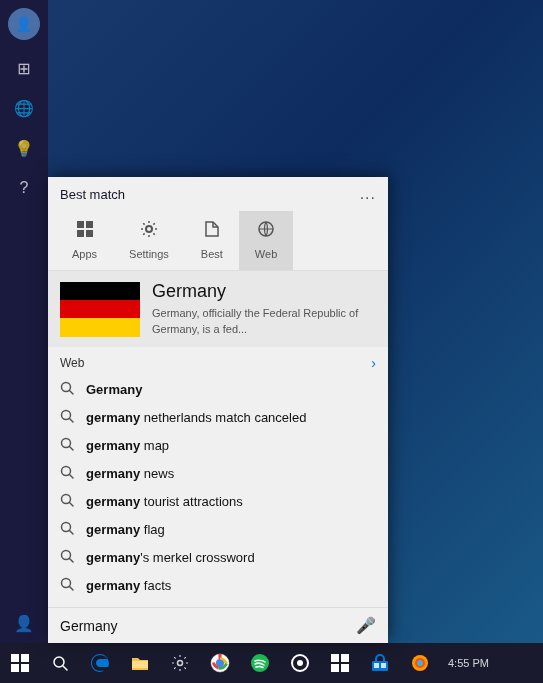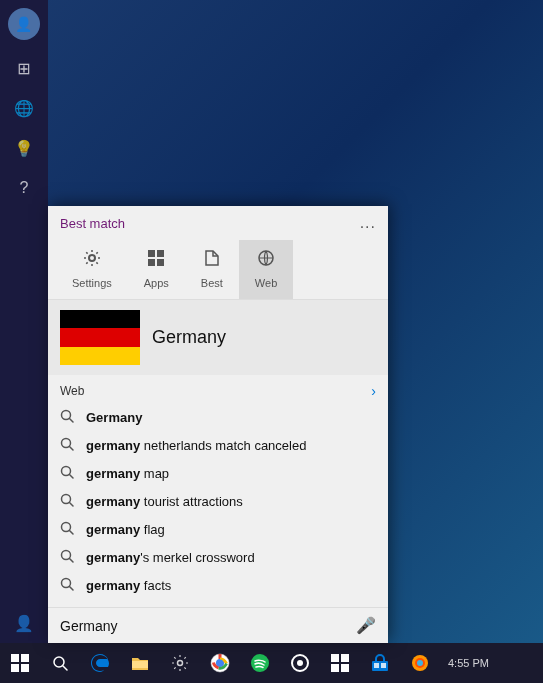--- a/index.html
+++ b/index.html
@@ -105,21 +105,21 @@
       display: flex;
       align-items: center;
       justify-content: space-between;
       padding: 8px 12px;
       background: #f0f0f0;
     }
 
     .menu-top-title {
       font-size: 13px;
       font-weight: 400;
-      color: #701a75;
+      color: #0f172a;
     }
 
     .menu-top-dots {
       font-size: 16px;
       color: #555;
       cursor: pointer;
       letter-spacing: 1px;
     }
 
     
@@ -298,41 +298,41 @@
 <div class="start-menu">
 
   <div class="menu-top">
     <span class="menu-top-title">Best match</span>
     <span class="menu-top-dots">...</span>
   </div>
 
   <div class="menu-tabs">
     <div class="menu-tab">
       <span class="tab-icon">
-        <svg width="20" height="20" viewBox="0 0 20 20" fill="#555">
-          <circle cx="10" cy="10" r="3" fill="none" stroke="#555" stroke-width="2"></circle>
-          <path d="M10 2v2M10 16v2M2 10h2M16 10h2M4.22 4.22l1.42 1.42M14.36 14.36l1.42 1.42M4.22 15.78l1.42-1.42M14.36 5.64l1.42-1.42" stroke="#555" stroke-width="1.5"></path>
-        </svg>
-      </span>
-      <span>Settings</span>
-    </div>
-    <div class="menu-tab">
-      <span class="tab-icon">
         <svg width="20" height="20" viewBox="0 0 20 20" fill="none">
           <rect x="2" y="2" width="7" height="7" fill="#555"></rect>
           <rect x="11" y="2" width="7" height="7" fill="#555"></rect>
           <rect x="2" y="11" width="7" height="7" fill="#555"></rect>
           <rect x="11" y="11" width="7" height="7" fill="#555"></rect>
         </svg>
       </span>
       <span>Apps</span>
     </div>
     <div class="menu-tab">
       <span class="tab-icon">
         <svg width="20" height="20" viewBox="0 0 20 20" fill="#555">
+          <circle cx="10" cy="10" r="3" fill="none" stroke="#555" stroke-width="2"></circle>
+          <path d="M10 2v2M10 16v2M2 10h2M16 10h2M4.22 4.22l1.42 1.42M14.36 14.36l1.42 1.42M4.22 15.78l1.42-1.42M14.36 5.64l1.42-1.42" stroke="#555" stroke-width="1.5"></path>
+        </svg>
+      </span>
+      <span>Settings</span>
+    </div>
+    <div class="menu-tab">
+      <span class="tab-icon">
+        <svg width="20" height="20" viewBox="0 0 20 20" fill="#555">
           <path d="M4 3h7l5 5v9H4V3z" fill="none" stroke="#555" stroke-width="1.5"></path>
           <path d="M11 3v5h5" fill="none" stroke="#555" stroke-width="1.5"></path>
         </svg>
       </span>
       <span>Best</span>
     </div>
     <div class="menu-tab active" style="background:#d8d8d8;">
       <span class="tab-icon">
         <svg width="20" height="20" viewBox="0 0 20 20" fill="none">
           <circle cx="10" cy="10" r="7" stroke="#555" stroke-width="1.5"></circle>
@@ -344,20 +344,21 @@
   </div>
 
   <div class="best-match-result">
     <div class="flag-container">
       <div class="flag-stripe-black"></div>
       <div class="flag-stripe-red"></div>
       <div class="flag-stripe-gold"></div>
     </div>
     <div class="best-match-info">
       <div class="best-match-name">Germany</div>
+      <div class="best-match-desc">Germany, officially the Federal Republic of Germany, is a fed...</div>
     </div>
   </div>
 
   <div class="web-section-header">
     <span class="web-section-label">Web</span>
     <span class="web-section-arrow">›</span>
   </div>
 
   <div class="search-results">
 
@@ -384,20 +385,29 @@
     <div class="search-result-item">
       <span class="search-icon">
         <svg width="14" height="14" viewBox="0 0 14 14" fill="none">
           <circle cx="6" cy="6" r="4.5" stroke="#555" stroke-width="1.5"></circle>
           <line x1="9.5" y1="9.5" x2="13" y2="13" stroke="#555" stroke-width="1.5" stroke-linecap="round"></line>
         </svg>
       </span>
       <span class="search-result-text"><strong>germany</strong> map</span>
     </div>
 
+    <div class="search-result-item">
+      <span class="search-icon">
+        <svg width="14" height="14" viewBox="0 0 14 14" fill="none">
+          <circle cx="6" cy="6" r="4.5" stroke="#555" stroke-width="1.5"></circle>
+          <line x1="9.5" y1="9.5" x2="13" y2="13" stroke="#555" stroke-width="1.5" stroke-linecap="round"></line>
+        </svg>
+      </span>
+      <span class="search-result-text"><strong>germany</strong> news</span>
+    </div>
 
     <div class="search-result-item">
       <span class="search-icon">
         <svg width="14" height="14" viewBox="0 0 14 14" fill="none">
           <circle cx="6" cy="6" r="4.5" stroke="#555" stroke-width="1.5"></circle>
           <line x1="9.5" y1="9.5" x2="13" y2="13" stroke="#555" stroke-width="1.5" stroke-linecap="round"></line>
         </svg>
       </span>
       <span class="search-result-text"><strong>germany</strong> tourist attractions</span>
     </div>

